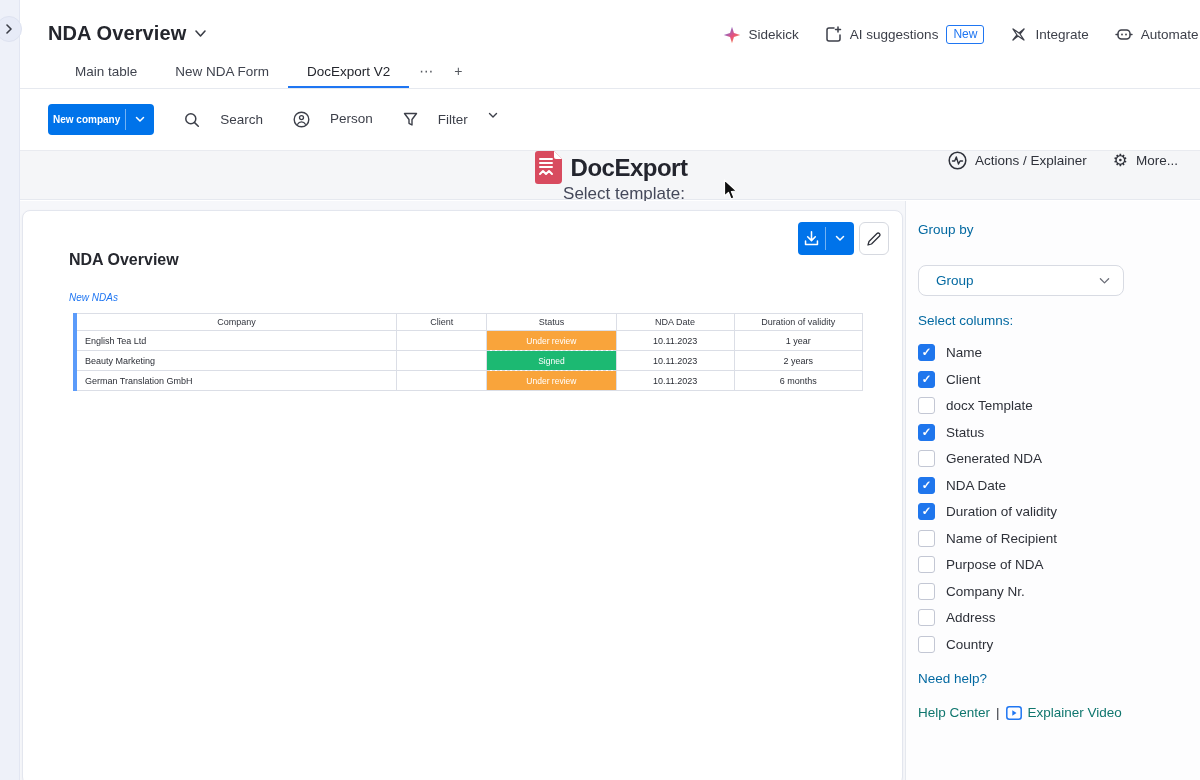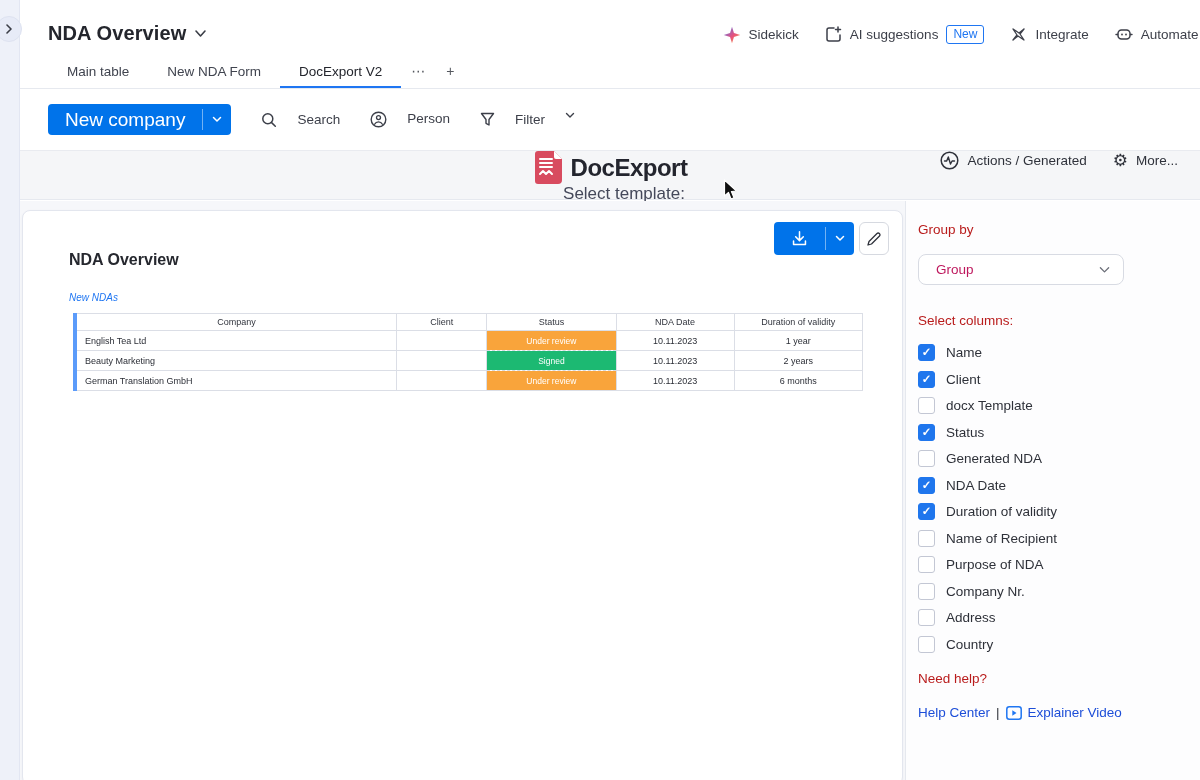--- a/index.html
+++ b/index.html
@@ -21,31 +21,31 @@
   
   .top-header { position:absolute; top:0; left:0; right:0; height:89px;
                 border-bottom:1px solid #e6e9ef; background:#fff; }
   .title-row { position:absolute; top:22px; left:28px; display:flex; align-items:center; gap:8px; }
   .board-title { font-size:20px; font-weight:700; color:#24262d; letter-spacing:.1px; }
   .header-right { position:absolute; top:25px; right:-6px; display:flex; align-items:center;
                   gap:26px; font-size:13.5px; color:#3c3f49; white-space:nowrap; }
   .hdr-item { display:flex; align-items:center; gap:8px; cursor:pointer; }
   .new-badge { font-size:12px; color:#1f76f2; border:1px solid #1f76f2; border-radius:3px;
                padding:1px 6px 2px; background:#fff; }
-  .tabs-row { position:absolute; left:28px; bottom:0; display:flex; align-items:flex-end; height:30px; }
+  .tabs-row { position:absolute; left:36px; bottom:0; display:flex; align-items:flex-end; height:30px; }
   .tab { padding:0 19px 9px; font-size:13.5px; color:#40444f; cursor:pointer; }
   .tab.active { color:#24262d; border-bottom:2px solid #1f76f2; padding-bottom:7px; }
   .tab-extra { padding:0 10px 9px; color:#55585f; font-size:14px; cursor:pointer; letter-spacing:1px; }
 
   
   .toolbar { position:absolute; top:89px; left:0; right:0; height:61px; background:#fff;
              display:flex; align-items:center; gap:30px; padding-left:28px; }
   .btn-split { display:flex; align-items:stretch; height:31px; border-radius:4px;
                overflow:hidden; background:#0073ea; color:#fff; cursor:pointer; }
-  .btn-split .main { display:flex; align-items:center; padding:0 17px; font-size:19px; }
+  .btn-split .main { display:flex; align-items:center; padding:0 5px; font-size:10px;font-weight:bold; }
   .btn-split .sep { width:1px; background:rgba(255,255,255,.45); margin:5px 0; }
   .btn-split .chev { display:flex; align-items:center; padding:0 9px; }
   .tool-item { display:flex; align-items:flex-start; gap:20px; font-size:13.5px; color:#3c3f49; cursor:pointer; }
 
   
   .docbar { position:absolute; top:150px; left:0; right:0; height:50px; background:#f5f6f8;
             border-top:1px solid #e9ebf0; border-bottom:1px solid #e6e9ef;
             display:flex; align-items:center;flex-direction:column; }
   .doc-logo { display:flex; align-items:center; gap:9px; margin-left:2px; }
   .doc-logo-text { font-size:24px; font-weight:800; color:#23252e; letter-spacing:-.5px; }
@@ -74,37 +74,37 @@
   table.nda th { border:1px solid #dbdee6; font-weight:normal; font-size:9px; color:#33363f;
                  height:17px; text-align:center; }
   table.nda td { border:1px solid #dbdee6; font-size:9px; color:#2c2f37; height:20px;
                  text-align:center; overflow:hidden; }
   table.nda td.company { text-align:left; padding-left:8px; }
   table.nda td.status { color:#fff; font-size:8.5px; border:1px dashed #d6dae2; }
 
   
   .sidebar { position:absolute; top:0; right:0; bottom:0; width:295px; background:#fdfdfe;
              border-left:1px solid #e5e8ee; }
-  .sb-label { font-size:13.5px; color:#b91c1c; }
+  .sb-label { font-size:13.5px; color:#0369a1; }
   .groupby { position:absolute; left:12px; top:21px; }
-  .group-select { margin-top:17px; width:206px; height:31px; background:#fff; border:1px solid #d8dbe3;
+  .group-select { margin-top:28px; width:206px; height:31px; background:#fff; border:1px solid #d8dbe3;
                   border-radius:8px; display:flex; align-items:center; justify-content:space-between;
-                  padding:0 13px 0 17px; font-size:13.5px; color:#be185d; cursor:pointer; }
+                  padding:0 13px 0 17px; font-size:13.5px; color:#0369a1; cursor:pointer; }
   .sel-cols { position:absolute; left:12px; top:112px; }
   .col-list { margin-top:16px; display:flex; flex-direction:column; gap:9px; }
   .col-item { display:flex; align-items:center; gap:11px; height:17.5px; cursor:pointer; }
   .cbx { width:17px; height:17px; border-radius:3px; border:1px solid #c3c7d4; background:#fff;
          display:flex; align-items:center; justify-content:center; flex:none; }
   .cbx .mark { display:none; color:#fff; font-size:11.5px; font-weight:700; line-height:1; }
   .col-item.checked .cbx { background:#1f76ed; border-color:#1f76ed; }
   .col-item.checked .cbx .mark { display:block; }
   .col-label { font-size:13.5px; color:#2e3139; }
   .need-help { position:absolute; left:12px; top:470px; }
   .help-links { margin-top:19px; display:flex; align-items:center; gap:6px; font-size:13.5px; }
-  .help-links a { color:#1d4ed8; text-decoration:none; cursor:pointer; }
+  .help-links a { color:#0f766e; text-decoration:none; cursor:pointer; }
   .pipe { color:#32343c; }
 
   .cursor { position:absolute; left:723px; top:179px; z-index:60; pointer-events:none; }
   .gear-glyph { font-size:17px; line-height:1; color:#2f323b; }
 </style>
 </head>
 <body>
 
 <div class="left-rail">
   <div class="rail-btn">
@@ -230,21 +230,21 @@
         <path d="M10 3 V15 M5.5 7.5 L10 3 L14.5 7.5" fill="none" stroke="#3c3f49" stroke-width="1.6" stroke-linecap="round" stroke-linejoin="round"></path>
         <path d="M3 12 V18 H17 V12" fill="none" stroke="#3c3f49" stroke-width="1.6" stroke-linecap="round" stroke-linejoin="round"></path>
       </svg>
     </div>
     <div class="docbar-right">
       <div class="hdr-item">
         <svg width="19" height="19" viewBox="0 0 19 19">
           <circle cx="9.5" cy="9.5" r="8.3" fill="none" stroke="#2f323b" stroke-width="1.5"></circle>
           <path d="M4.5 10 h2.2 l1.6 -4 2.2 7 1.6 -3 h2.4" fill="none" stroke="#2f323b" stroke-width="1.4" stroke-linecap="round" stroke-linejoin="round"></path>
         </svg>
-        <span>Actions / Generated</span>
+        <span>Actions / Explainer</span>
       </div>
       <div class="hdr-item">
         <span class="gear-glyph">⚙</span>
         <span>More...</span>
       </div>
     </div>
   </div>
 
   <div class="content">
 

